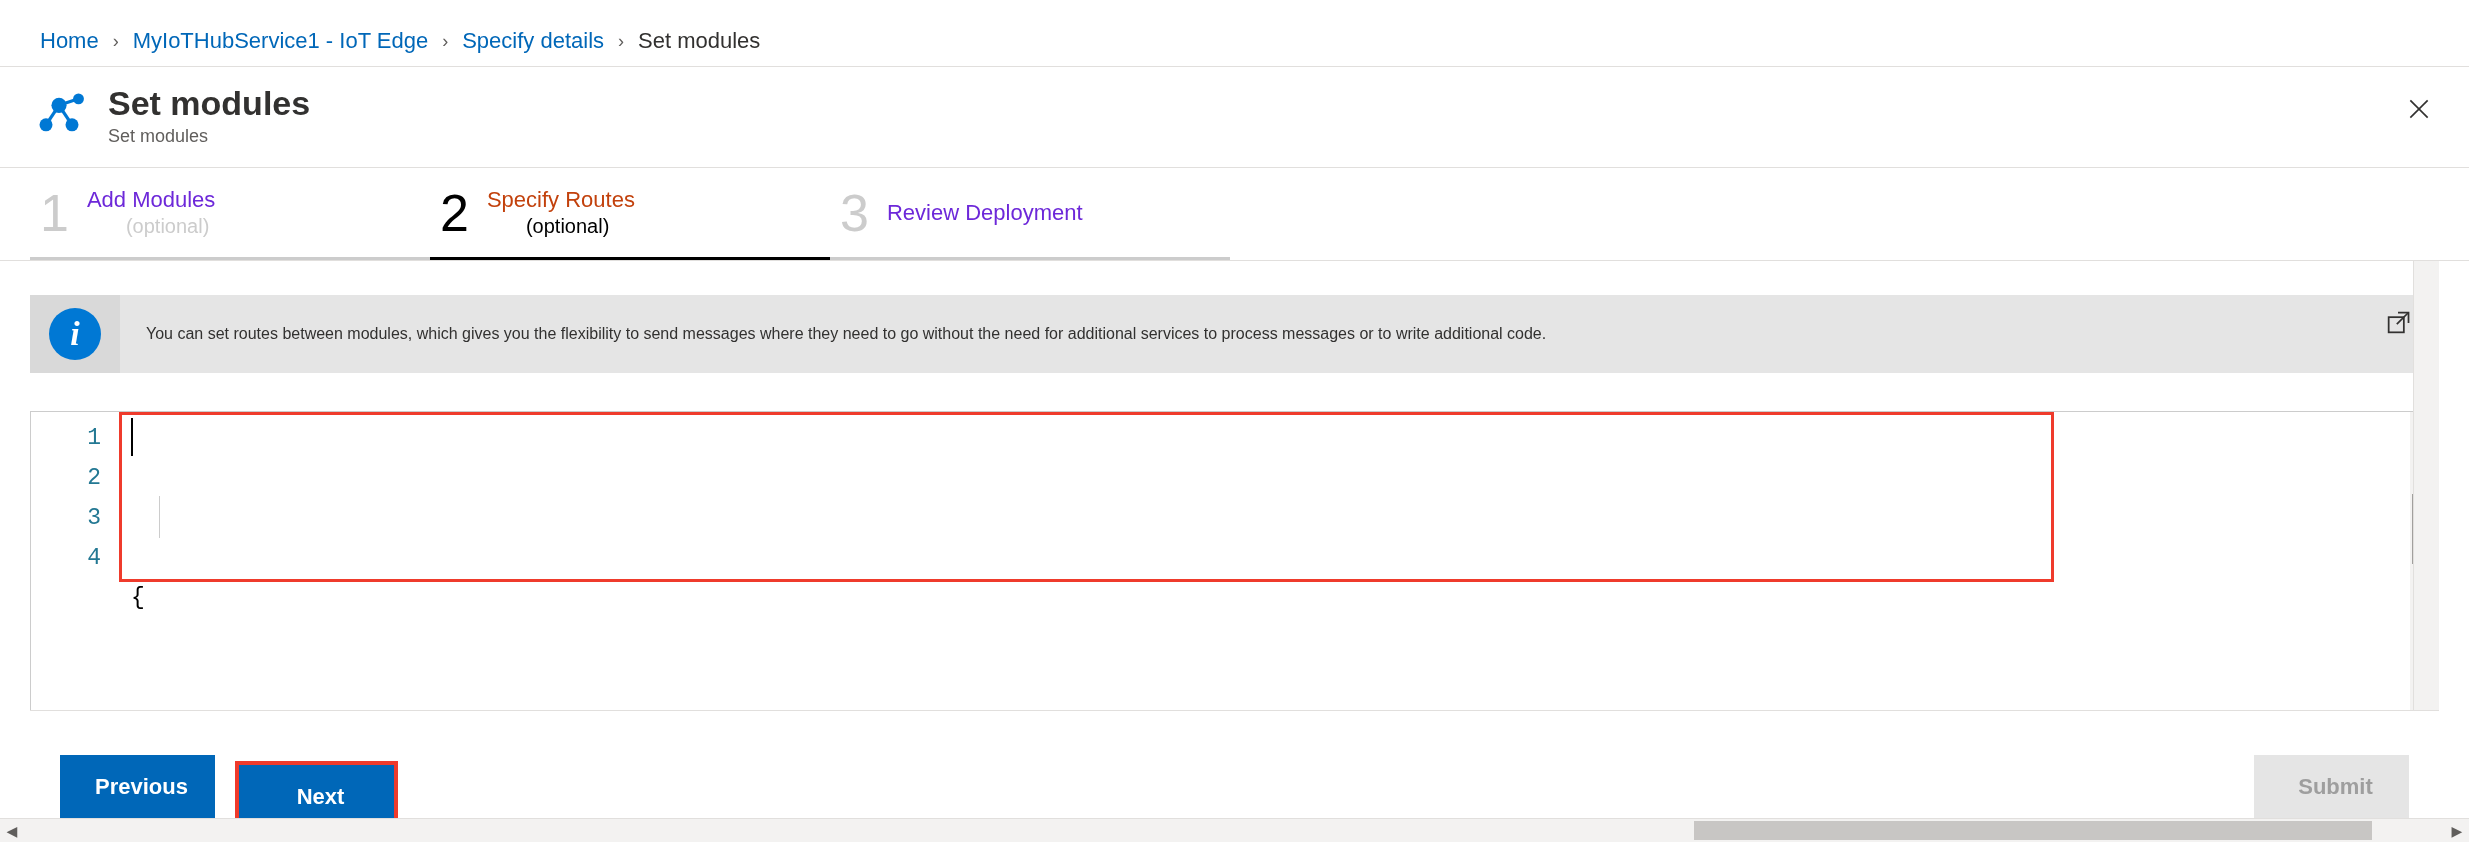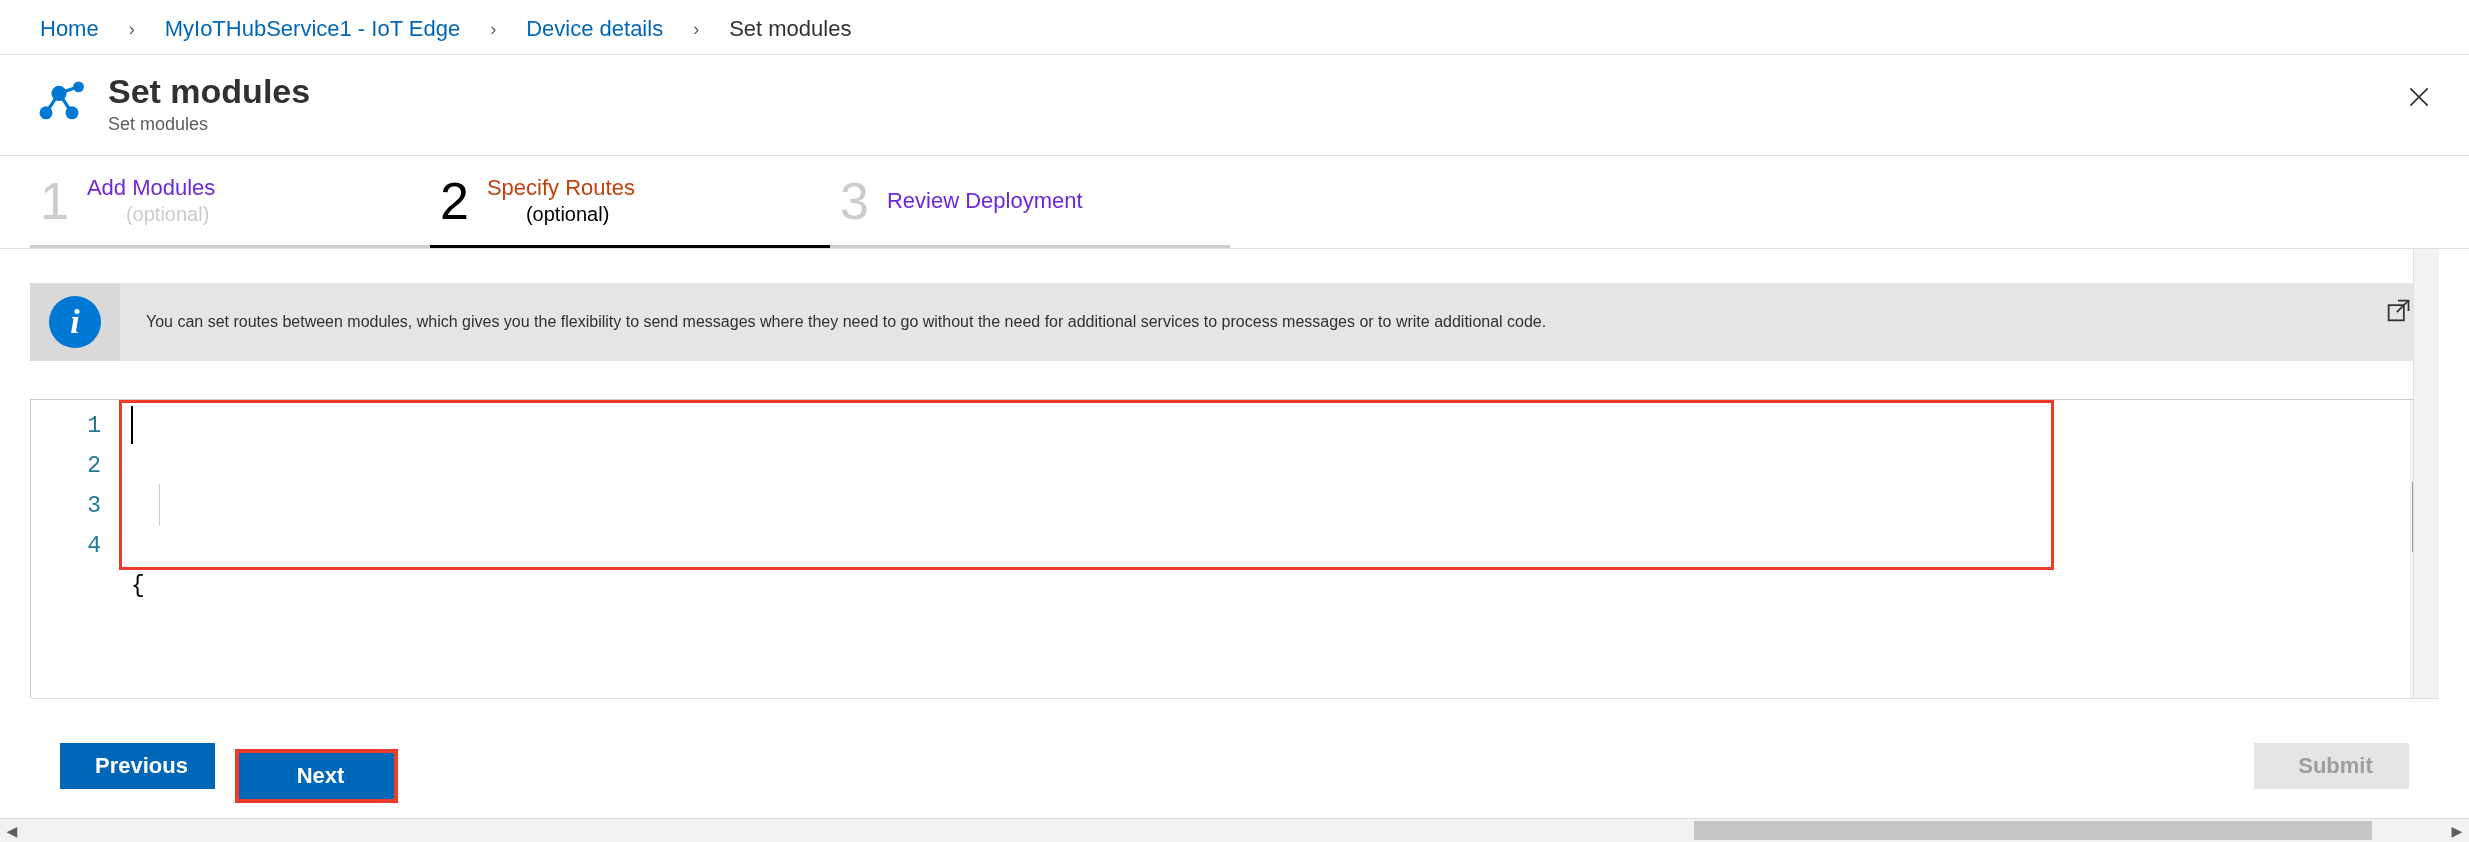--- a/index.html
+++ b/index.html
@@ -1,22 +1,22 @@
 <!DOCTYPE html>
 <html><head>
 <meta charset="utf-8">
 <style>
   * { box-sizing: border-box; margin: 0; padding: 0; }
   html, body { width: 2469px; height: 842px; font-family: "Segoe UI", Arial, sans-serif; font-size: 21px; color: #323130; background:#fff; overflow:hidden; }
   a { color: #0067b8; text-decoration: none; }
 
   
   .breadcrumb {
-    display: flex; align-items: center; gap: 30px;
-    padding: 16px 22px 12px 40px;
+    display: flex; align-items: center; gap: 14px;
+    padding: 28px 22px 12px 40px;
     font-size: 22px;
     border-bottom: 1px solid #e1dfdd;
   }
   .breadcrumb .chev { color: #605e5c; font-size: 18px; user-select:none; }
   .breadcrumb .current { color: #323130; }
 
   
   .header {
     display:flex; align-items: flex-start; gap: 20px;
     padding: 18px 30px 20px 30px;
@@ -138,21 +138,21 @@
     border-left: 1px solid #ccc;
   }
 
   
   .footer {
     display:flex; align-items:center; gap:24px;
     padding: 34px 30px;
     position:relative;
   }
   .btn {
-    min-width:155px; height:46px;
+    min-width:155px; height:64px;
     display:flex; align-items:center; justify-content:center;
     font-size:22px; font-weight:600;
     border:none; cursor:pointer;padding-left:8px;
   }
   .btn-primary { background:#0067b8; color:#fff; }
   .btn-highlight {
     outline: 4px solid #ef3b2c;
     outline-offset: 0;
     margin-top: 20px;
   }
@@ -182,21 +182,21 @@
   }
 </style>
 </head>
 <body>
 
 <nav class="breadcrumb">
   <a href="#">Home</a>
   <span class="chev">›</span>
   <a href="#">MyIoTHubService1 - IoT Edge</a>
   <span class="chev">›</span>
-  <a href="#">Device details</a>
+  <a href="#">Specify details</a>
   <span class="chev">›</span>
   <span class="current">Set modules</span>
 </nav>
 
 <div class="header">
   <div class="icon-wrap">
     <svg viewBox="0 0 48 48" fill="none">
       <line x1="24" y1="16" x2="12" y2="34" stroke="#0078d4" stroke-width="3"></line>
       <line x1="24" y1="16" x2="36" y2="34" stroke="#0078d4" stroke-width="3"></line>
       <line x1="24" y1="16" x2="42" y2="10" stroke="#0078d4" stroke-width="3"></line>

